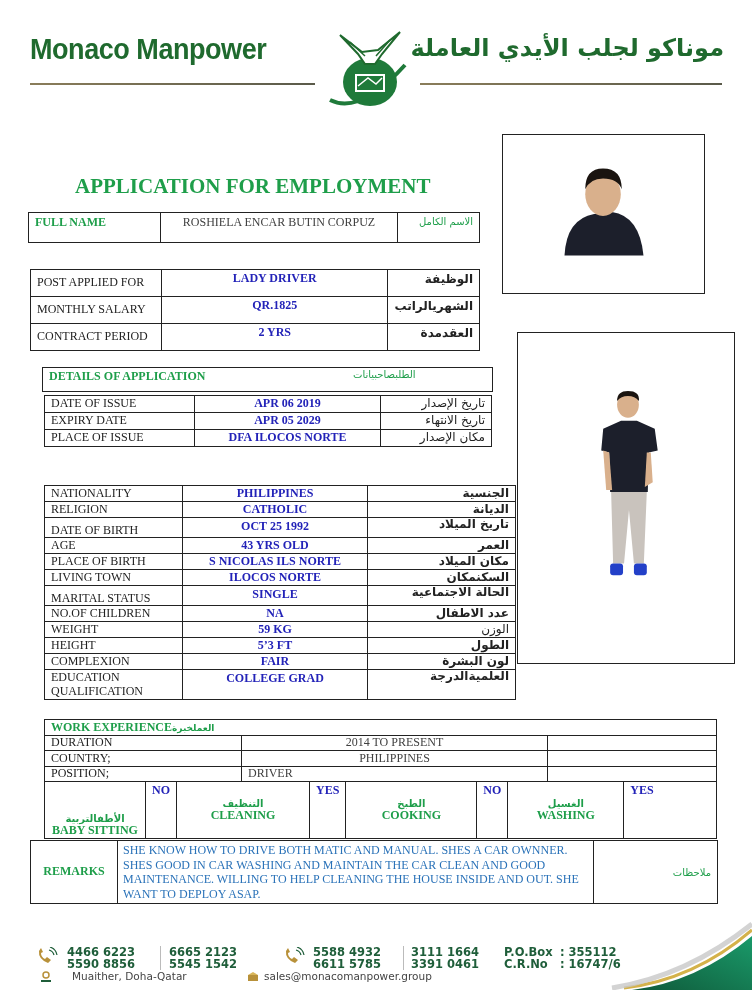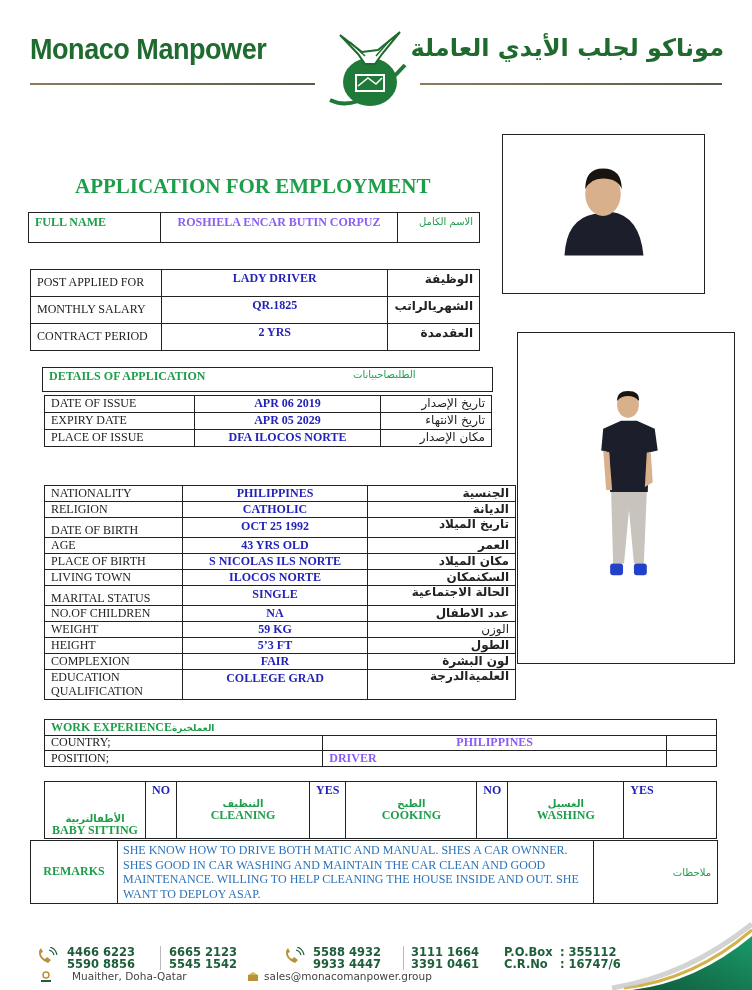--- a/index.html
+++ b/index.html
@@ -20,21 +20,21 @@
 
   
   table { border-collapse: collapse; position: absolute; }
   td { border: 1px solid #222; font-size: 12px; padding: 0 6px; vertical-align: middle; line-height: 1.1; }
   .lbl { color: #222; }
   .val { color: #2323b8; font-weight: bold; text-align: center; }
   .val-top { vertical-align: top; padding-top: 2px; }
   .ar { text-align: right; direction: rtl; font-family: "DejaVu Sans", sans-serif; font-size: 10px; color: #222; }
   .ar-b { font-weight: bold; }
   .green { color: #1e9e4a; font-weight: bold; }
-  .blue2 { color: #8b5cf6; font-weight: bold; }
+  .blue2 { color: #404040; font-weight: normal; }
 
   .t-name { left: 28px; top: 212px; width: 452px; height: 31px; }
   .t-name td { border-width: 1.5px; }
 
   .t-post { left: 30px; top: 269px; width: 450px; }
   .t-post td { height: 27px; font-size: 12px; }
 
   .t-det-head { left: 42px; top: 367px; width: 451px; height: 25px; border: 1.5px solid #222; }
   .t-pass { left: 44px; top: 395px; width: 448px; }
   .t-pass td { height: 17px; font-size: 12px; }
@@ -226,20 +226,25 @@
 </div>
 
 <table class="t-work">
   <tbody>
       <tr>
     <td colspan="3" class="green" style="font-size:12px; text-align:left;">
       <span>WORK EXPERIENCE</span><span style="font-family:'DejaVu Sans',sans-serif; font-size:9px;">العملخبرة</span>
     </td>
   </tr>
   <tr>
+    <td class="lbl" style="width:197px;">DURATION</td>
+    <td class="blue2" style="text-align:center; width:306px;">2014 TO PRESENT</td>
+    <td></td>
+  </tr>
+  <tr>
     <td class="lbl">COUNTRY;</td>
     <td class="blue2" style="text-align:center;">PHILIPPINES</td>
     <td></td>
   </tr>
   <tr>
     <td class="lbl">POSITION;</td>
     <td class="blue2" style="text-align:left;">DRIVER</td>
     <td></td>
   </tr>
 </tbody>
@@ -292,21 +297,21 @@
   <div class="abs ft-text" style="left:67px; top:38px;">5590 8856</div>
   <div class="abs ft-sep" style="left:160px; top:26px; height:24px;"></div>
   <div class="abs ft-text" style="left:169px; top:26px;">6665 2123</div>
   <div class="abs ft-text" style="left:169px; top:38px;">5545 1542</div>
 
   <svg class="abs" style="left:283px; top:27px;" width="22" height="18" viewBox="0 0 22 18">
     <path d="M3 4 Q2 12 12 16 L15 13 L11 10 L9 12 Q5 10 5 6 L7 5 L5 1 Z" fill="#b8913a"></path>
     <path d="M13 3 Q17 4 18 8 M14 0 Q20 2 21 8" stroke="#1f5e3a" stroke-width="1.2" fill="none"></path>
   </svg>
   <div class="abs ft-text" style="left:313px; top:26px;">5588 4932</div>
-  <div class="abs ft-text" style="left:313px; top:38px;">9933 4447</div>
+  <div class="abs ft-text" style="left:313px; top:38px;">6611 5785</div>
   <div class="abs ft-sep" style="left:403px; top:26px; height:24px;"></div>
   <div class="abs ft-text" style="left:411px; top:26px;">3111 1664</div>
   <div class="abs ft-text" style="left:411px; top:38px;">3391 0461</div>
 
   <div class="abs ft-text" style="left:504px; top:26px;">P.O.Box</div>
   <div class="abs ft-text" style="left:560px; top:26px;">: 355112</div>
   <div class="abs ft-text" style="left:504px; top:38px;">C.R.No</div>
   <div class="abs ft-text" style="left:560px; top:38px;">: 16747/6</div>
 
   <svg class="abs" style="left:40px; top:51px;" width="12" height="12" viewBox="0 0 12 12">

